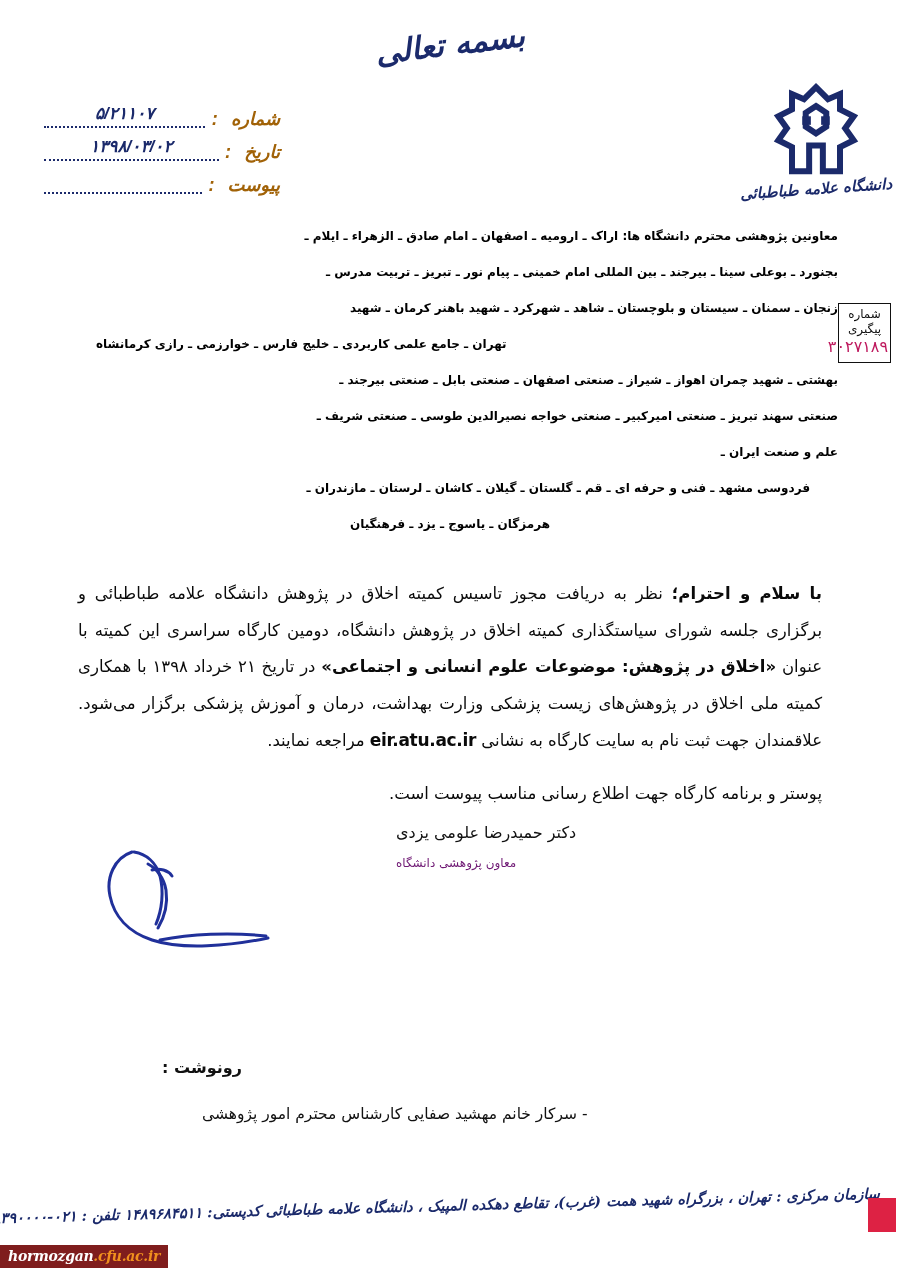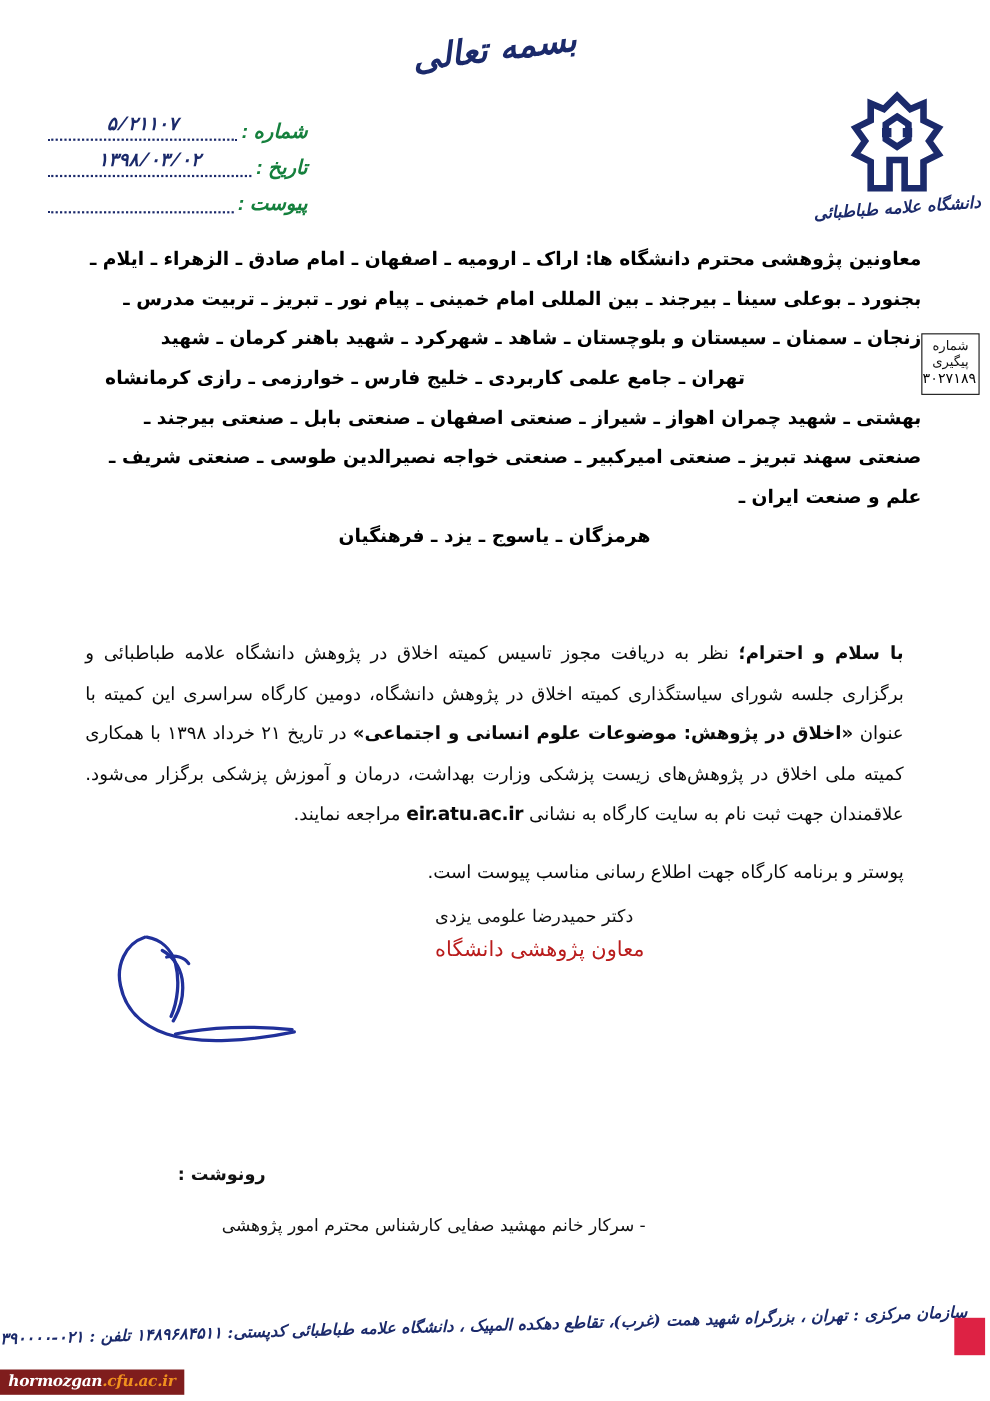--- a/index.html
+++ b/index.html
@@ -62,42 +62,42 @@
     direction: rtl;
   }
   .meta-row {
     display: flex;
     align-items: flex-end;
     justify-content: flex-start;
     height: 33px;
     direction: rtl;
   }
   .meta-label {
-    color: #15803d;
+    color: #a16207;
     font-size: 18px;
-    font-family: Liberation Sans, sans-serif;
+    font-family: Liberation Mono, monospace;
     font-weight: 700;
     font-style: italic;
     white-space: nowrap;
     padding-bottom: 3px;
   }
   .meta-dots {
     flex: 1;
     border-bottom: 2px dotted #1b2a6b;
     margin: 0 4px 5px 4px;
     position: relative;
     height: 22px;
   }
   .meta-value {
     position: absolute;
     bottom: 2px; left: 0; right: 0;
     text-align: center;
     color: #1b2a6b;
     font-size: 17px;
-    font-family: Liberation Mono, monospace;
+    font-family: Liberation Sans, sans-serif;
     font-weight: 700;
     font-style: italic;
     background: #fff;
     padding: 0 6px;
     direction: ltr;
     unicode-bidi: plaintext;
   }
 
   
   .tracking-box {
@@ -105,30 +105,30 @@
     top: 303px; left: 838px;
     width: 53px;
     border: 1px solid #111;
     background: #fff;
     text-align: center;
     padding: 3px 2px 4px 2px;
     direction: rtl;
     z-index: 5;
   }
   .tracking-label { font-size: 12px; line-height: 1.25; color: #111; }
-  .tracking-number { font-size: 13px; line-height: 1.3; color: #000000; letter-spacing: 0.5px; margin-left: 30px; }
+  .tracking-number { font-size: 16px; line-height: 1.3; color: #be185d; letter-spacing: 0.5px; margin-left: 30px; }
 
   
   .recipients {
     position: absolute;
     top: 218px; right: 62px; left: 62px;
     direction: rtl;
     text-align: justify;
     font-weight: 700;
-    font-size: 17px;
+    font-size: 12px;
     line-height: 36px;
     color: #000;
   }
   .recipients .line { display: block; white-space: nowrap; }
   .recipients .line.l1 { text-align: right; }
   .recipients .line.l2 { text-align: right; }
   .recipients .line.l3 { text-align: left; padding-left: 34px; }
   .recipients .line.l4 { text-align: right; }
   .recipients .line.l5 { text-align: right; }
   .recipients .line.l6 { text-align: right; }
@@ -161,21 +161,21 @@
 
   
   .signature-block {
     position: absolute;
     top: 818px; right: 244px;
     width: 260px;
     direction: rtl;
     text-align: left;
   }
   .sig-name { font-size: 16px; line-height: 30px; color: #111; }
-  .sig-title { font-size: 19px; line-height: 30px; color: #b91c1c; }
+  .sig-title { font-size: 12px; line-height: 30px; color: #701a75; }
   .sig-scribble {
     position: absolute;
     top: 836px; right: 600px;
     width: 210px; height: 120px;
   }
 
   
   .cc-block {
     position: absolute;
     top: 1058px; right: 62px; left: 62px;
@@ -277,20 +277,21 @@
   </div>
 
   <div class="recipients">
     <span class="line l1">معاونین پژوهشی محترم دانشگاه ها: اراک ـ ارومیه ـ اصفهان ـ امام صادق ـ الزهراء ـ ایلام ـ</span>
     <span class="line l2">بجنورد ـ بوعلی سینا ـ بیرجند ـ بین المللی امام خمینی ـ پیام نور ـ تبریز ـ تربیت مدرس ـ</span>
     <span class="line l4">زنجان ـ سمنان ـ سیستان و بلوچستان ـ شاهد ـ شهرکرد ـ شهید باهنر کرمان ـ شهید</span>
     <span class="line l3">تهران ـ جامع علمی کاربردی ـ خلیج فارس ـ خوارزمی ـ رازی کرمانشاه</span>
     <span class="line l5">بهشتی ـ شهید چمران اهواز ـ شیراز ـ صنعتی اصفهان ـ صنعتی بابل ـ صنعتی بیرجند ـ</span>
     <span class="line l6">صنعتی سهند تبریز ـ صنعتی امیرکبیر ـ صنعتی خواجه نصیرالدین طوسی ـ صنعتی شریف ـ</span>
     <span class="line l7">علم و صنعت ایران ـ</span>
+    <span class="line l8">فردوسی مشهد ـ فنی و حرفه ای ـ قم ـ گلستان ـ گیلان ـ کاشان ـ لرستان ـ مازندران ـ</span>
     <span class="line l9">هرمزگان ـ یاسوج ـ یزد ـ فرهنگیان</span>
   </div>
 
   <div class="body-text">
     <p><b>با سلام و احترام؛</b><span> نظر به دریافت مجوز تاسیس کمیته اخلاق در پژوهش دانشگاه علامه طباطبائی و برگزاری جلسه شورای سیاستگذاری کمیته اخلاق در پژوهش دانشگاه، دومین کارگاه سراسری این کمیته با عنوان </span><b>«اخلاق در پژوهش: موضوعات علوم انسانی و اجتماعی»</b><span> در تاریخ ۲۱ خرداد ۱۳۹۸ با همکاری کمیته ملی اخلاق در پژوهش‌های زیست پزشکی وزارت بهداشت، درمان و آموزش پزشکی برگزار می‌شود. علاقمندان جهت ثبت نام به سایت کارگاه به نشانی </span><span class="url-inline">eir.atu.ac.ir</span><span> مراجعه نمایند.</span></p>
     <p class="last-line">پوستر و برنامه کارگاه جهت اطلاع رسانی مناسب پیوست است.</p>
   </div>
 
   <div class="signature-block">
     <div class="sig-name">دکتر حمیدرضا علومی یزدی</div>

